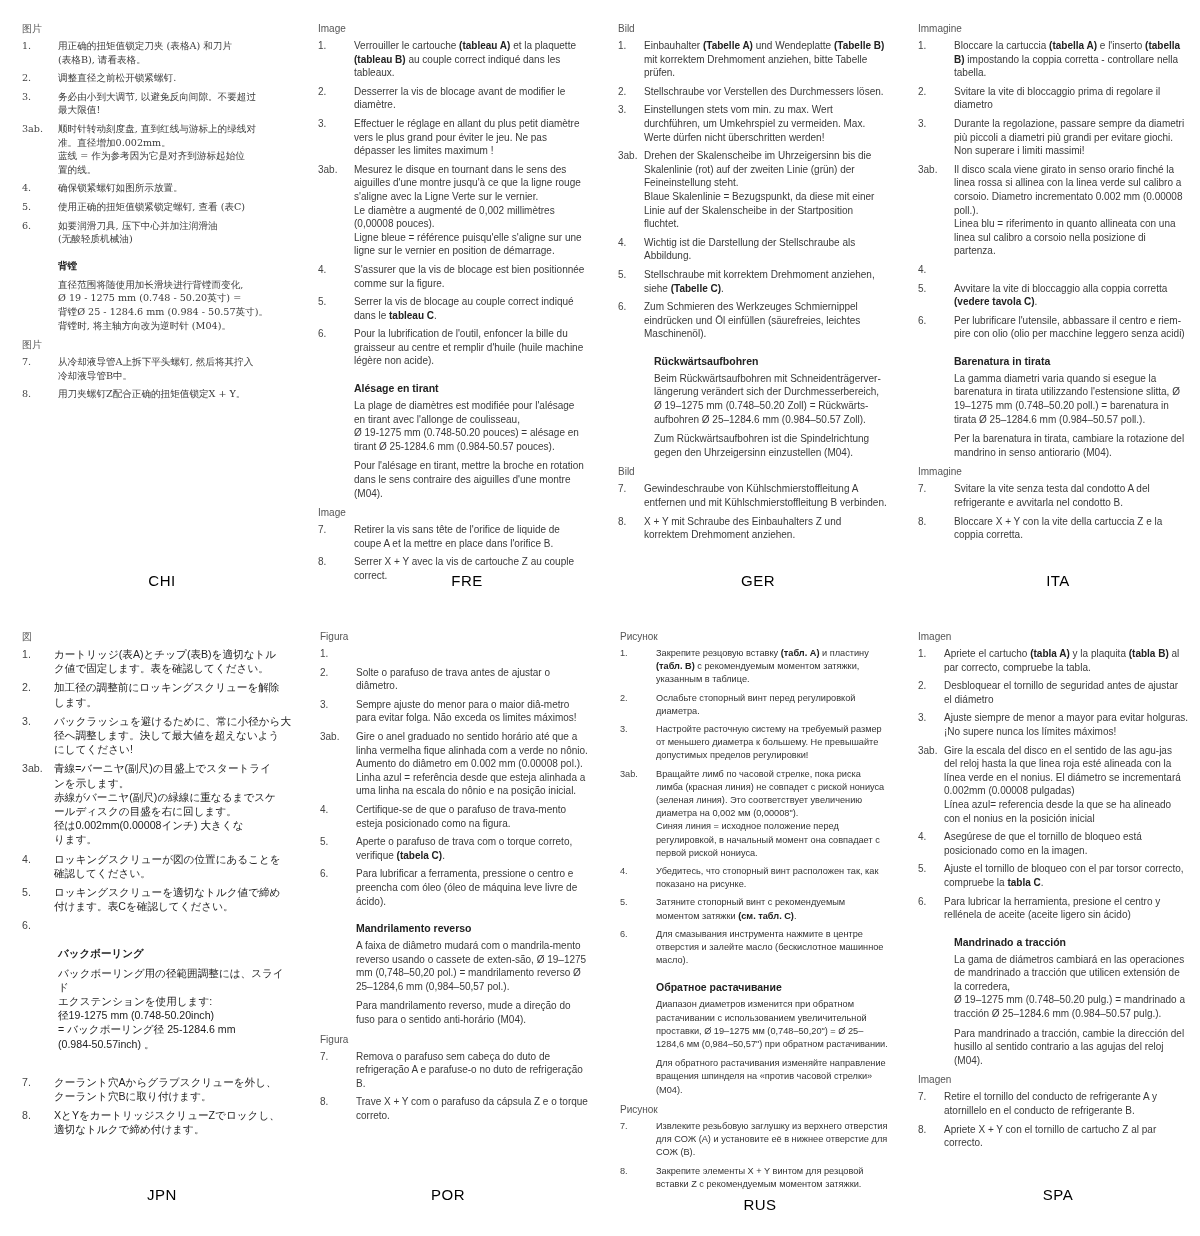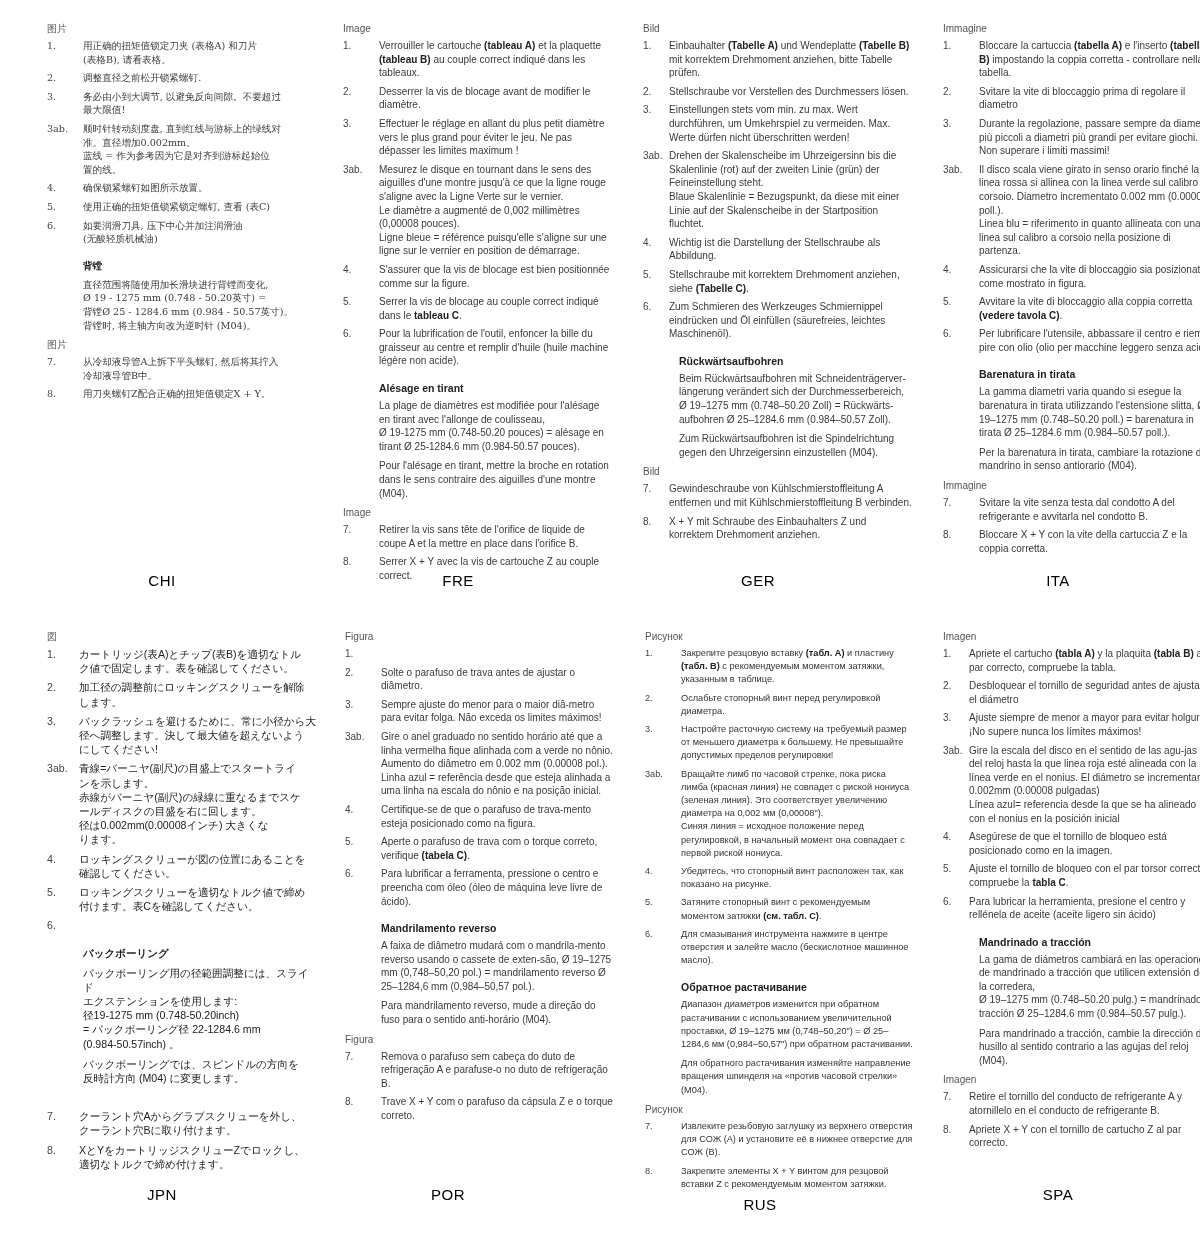--- a/index.html
+++ b/index.html
@@ -1,18 +1,18 @@
 <!DOCTYPE html>
 <html><head>
 <meta charset="utf-8">
 <style>
   html, body { margin:0; padding:0; background:#ffffff; }
   body { width:1200px; height:1236px; position:relative; overflow:hidden;
          font-family:"Liberation Sans", "DejaVu Sans", sans-serif; color:#3a3a3a; }
-  .col { position:absolute; width:270px;margin-left:25px; }
+  .col { position:absolute; width:270px; }
   .fig-label { font-size:10px; color:#555; margin:0 0 4px 0; line-height:13px; }
   .step { display:flex; font-size:10px; line-height:13.6px; margin-bottom:5px; }
   .num { flex:0 0 36px; color:#444; }
   .txt { flex:1; white-space:pre-line; }
   .txt b { font-weight:bold; color:#222; }
   .section { margin:14px 0 6px 36px; }
   .section-title { font-size:10.5px; font-weight:bold; color:#222; margin-bottom:5px; }
   .para { font-size:10px; line-height:13.6px; margin-bottom:6px; white-space:pre-line; }
   .lang { position:absolute; font-size:15px; color:#000000; width:270px; text-align:center; letter-spacing:0.5px; }
   .serif .step, .serif .para, .serif .section-title { font-family:"DejaVu Serif", serif; font-size:9.6px; }
@@ -122,21 +122,21 @@
       <div class="fig-label">Image</div>
       <div class="step">
         <span class="num">7.</span>
         <span class="txt">Retirer la vis sans tête de l'orifice de liquide de coupe A et la mettre en place dans l'orifice B.</span>
       </div>
       <div class="step">
         <span class="num">8.</span>
         <span class="txt">Serrer X + Y avec la vis de cartouche Z au couple correct.</span>
       </div>
     </div>
-    <div class="lang" style="left: 323px; top: 572px;">FRE</div>
+    <div class="lang" style="left: 332px; top: 572px;">FRE</div>
     <div class="col ger" style="left: 618px; top: 22px;">
       <div class="fig-label">Bild</div>
       <div class="step">
         <span class="num">1.</span>
         <span class="txt"><span>Einbauhalter </span><b>(Tabelle A)</b><span> und Wendeplatte </span><b>(Tabelle B)</b><span> mit korrektem Drehmoment anziehen, bitte Tabelle prüfen.</span></span>
       </div>
       <div class="step">
         <span class="num">2.</span>
         <span class="txt">Stellschraube vor Verstellen des Durchmessers lösen.</span>
       </div>
@@ -191,21 +191,20 @@
         <span class="num">3.</span>
         <span class="txt">Durante la regolazione, passare sempre da diametri più piccoli a diametri più grandi per evitare giochi. Non superare i limiti massimi!</span>
       </div>
       <div class="step">
         <span class="num">3ab.</span>
         <span class="txt">Il disco scala viene girato in senso orario finché la linea rossa si allinea con la linea verde sul calibro a corsoio. Diametro incrementato 0.002 mm (0.00008 poll.).
 Linea blu = riferimento in quanto allineata con una linea sul calibro a corsoio nella posizione di partenza.</span>
       </div>
       <div class="step">
         <span class="num">4.</span>
-        <span class="txt">Assicurarsi che la vite di bloccaggio sia posizionata come mostrato in figura.</span>
       </div>
       <div class="step">
         <span class="num">5.</span>
         <span class="txt"><span>Avvitare la vite di bloccaggio alla coppia corretta </span><b>(vedere tavola C)</b><span>.</span></span>
       </div>
       <div class="step">
         <span class="num">6.</span>
         <span class="txt">Per lubrificare l'utensile, abbassare il centro e riem-pire con olio (olio per macchine leggero senza acidi)</span>
       </div>
       <div class="section">
@@ -262,24 +261,22 @@
 付けます。表Cを確認してください。</span>
       </div>
       <div class="step">
         <span class="num">6.</span>
       </div>
       <div class="section">
         <div class="section-title">バックボーリング</div>
         <div class="para">バックボーリング用の径範囲調整には、スライド
 エクステンションを使用します:
 径19-1275 mm (0.748-50.20inch)
-= バックボーリング径 22-1284.6 mm
+= バックボーリング径 25-1284.6 mm
 (0.984-50.57inch) 。</div>
-        <div class="para">バックボーリングでは、スピンドルの方向を
-反時計方向 (M04) に変更します。</div>
       </div>
       <div style="height:18px"></div>
       <div class="step">
         <span class="num">7.</span>
         <span class="txt">クーラント穴Aからグラブスクリューを外し、
 クーラント穴Bに取り付けます。</span>
       </div>
       <div class="step">
         <span class="num">8.</span>
         <span class="txt">XとYをカートリッジスクリューZでロックし、

